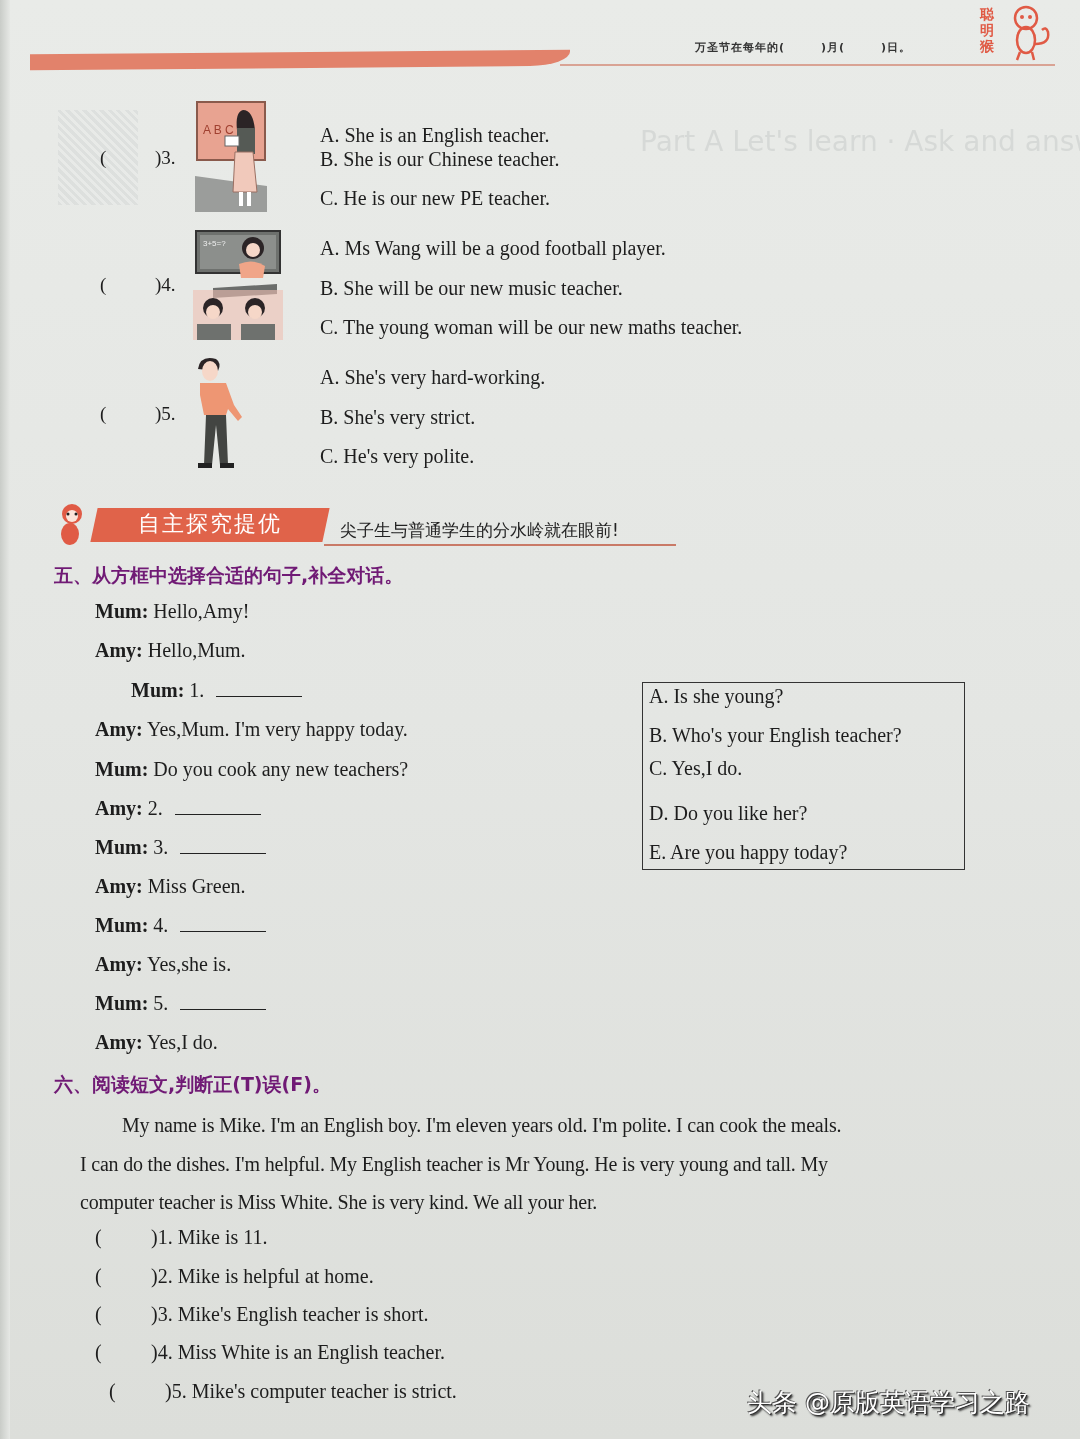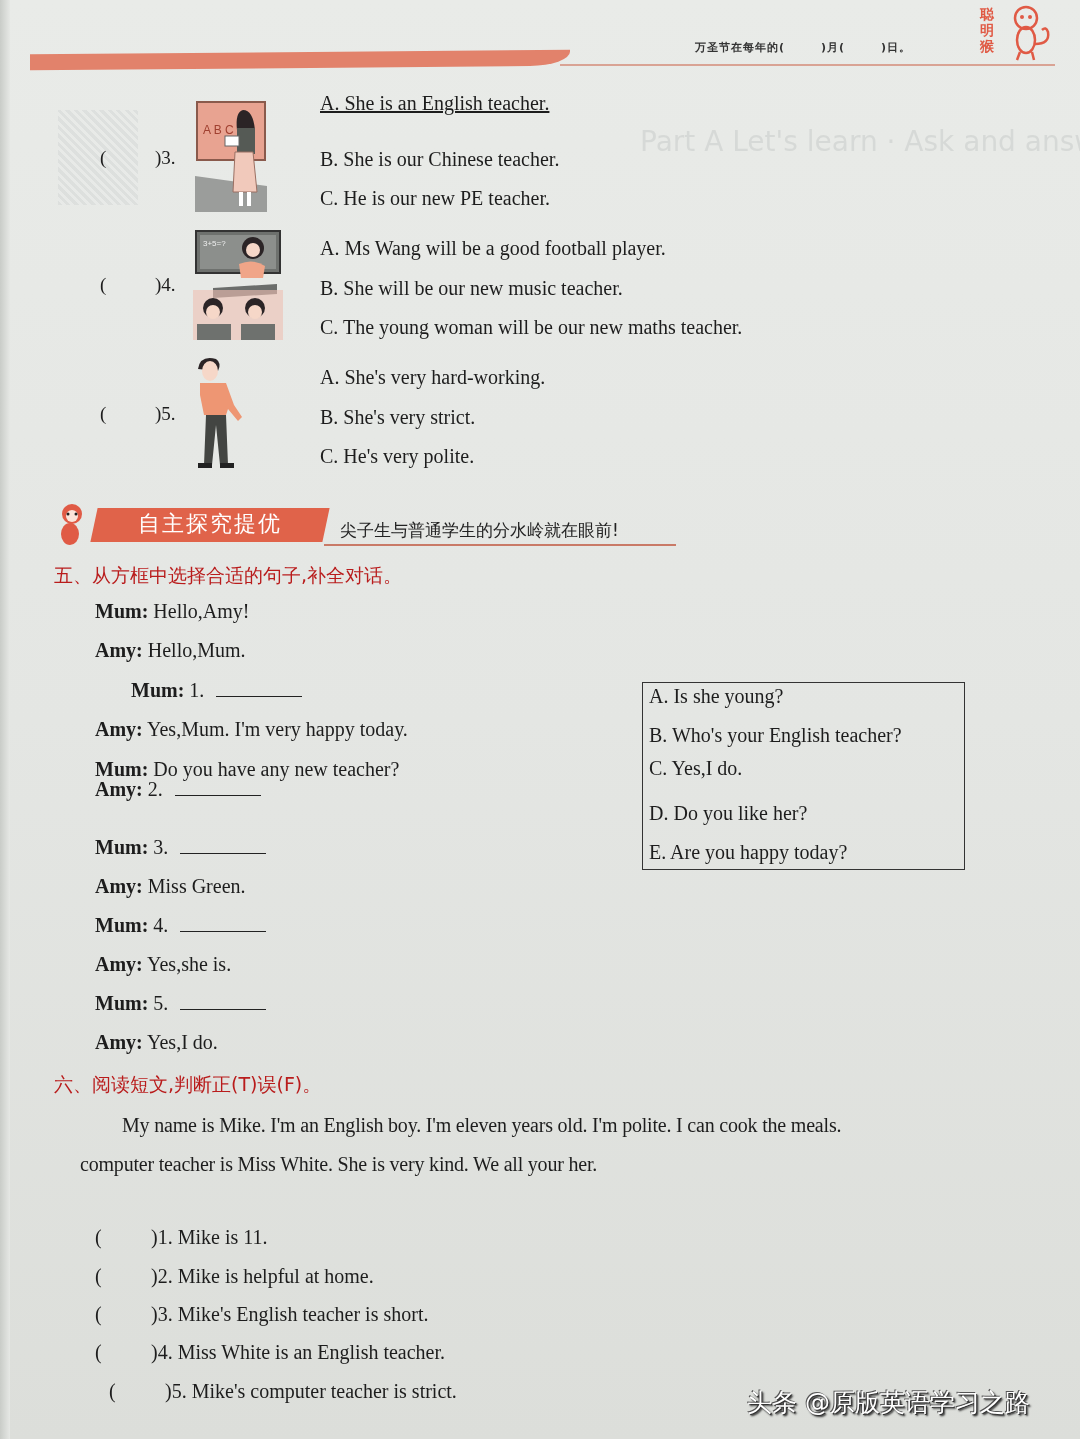--- a/index.html
+++ b/index.html
@@ -30,21 +30,21 @@
   .banner { left:54px; top:500px; }
   .banner-box {
     position:absolute; left:40px; top:8px; width:232px; height:34px;
     background:#e0634a; transform:skewX(-12deg);
   }
   .banner-title { position:absolute; left:45px; top:9px; width:222px; font-family:"DejaVu Sans",sans-serif; font-size:22px; color:#fff; letter-spacing:2px; text-align:center; }
   .banner-sub { position:absolute; left:286px; top:19px; font-family:"DejaVu Sans",sans-serif; font-size:17px; color:#222; white-space:nowrap; }
   .banner-line { position:absolute; left:270px; top:44px; width:352px; height:2px; background:#c97a67; }
   .mascot { position:absolute; left:0; top:0; width:40px; height:48px; }
 
-  .section-title { left:54px; font-family:"DejaVu Sans",sans-serif; font-weight:normal; font-size:19px; color:#b91c1c; }
+  .section-title { left:54px; font-family:"DejaVu Sans",sans-serif; font-weight:bold; font-size:19px; color:#701a75; }
 
   .dlg { left:95px; font-size:20px; white-space:nowrap; }
   .speaker { font-weight:bold; }
   .blank { display:inline-block; width:86px; border-bottom:1.5px solid #222; margin-left:12px; height:16px; vertical-align:baseline; }
 
   .choice-box { left:642px; top:682px; width:321px; height:186px; border:1.5px solid #333; }
   .choice { position:absolute; left:6px; font-size:20px; white-space:nowrap; }
 
   .passage { left:52px; width:968px; font-family:"Liberation Serif", serif; font-size:20px; line-height:38.5px; letter-spacing:-0.2px; }
   .passage .indent { display:inline-block; width:42px; }
@@ -88,21 +88,21 @@
   <rect x="2" y="2" width="68" height="58" fill="#e8a391" stroke="#8a5a4c" stroke-width="2"></rect>
   <text x="8" y="34" font-size="12" fill="#a04030" font-family="Liberation Sans, sans-serif">A B C</text>
   <polygon points="0,76 72,86 72,112 0,112" fill="#9b9d9b"></polygon>
   <path d="M48 10 Q40 12 42 30 L42 40 L52 38 L60 30 Q58 10 48 10Z" fill="#2b2426"></path>
   <rect x="42" y="28" width="18" height="26" fill="#555a55"></rect>
   <path d="M40 52 L38 92 L62 92 L58 52Z" fill="#f1c9bb" stroke="#9a6f62"></path>
   <rect x="30" y="36" width="14" height="10" fill="#fff" stroke="#666"></rect>
   <rect x="44" y="92" width="4" height="14" fill="#fff"></rect>
     <rect x="52" y="92" width="4" height="14" fill="#fff"></rect>
 </svg>
-<div class="abs opt" style="top:92px;text-decoration:underline;">A.  She is an English teacher.</div>
+<div class="abs opt" style="top:124px;">A.  She is an English teacher.</div>
 <div class="abs opt" style="top:148px;">B.  She is our Chinese teacher.</div>
 <div class="abs opt" style="top:187px;">C.  He is our new PE teacher.</div>
 
 <div class="abs paren" style="left:100px;top:274px;">(</div>
 <div class="abs paren" style="left:155px;top:274px;">)4.</div>
 <svg class="abs" style="left:193px;top:228px;" width="90" height="115" viewBox="0 0 90 115">
   <rect x="3" y="3" width="84" height="42" fill="#6e716e" stroke="#333" stroke-width="2"></rect>
   <rect x="7" y="7" width="76" height="34" fill="#8c8f8c"></rect>
   <text x="10" y="18" font-size="8" fill="#eee" font-family="Liberation Sans, sans-serif">3+5=?</text>
   <circle cx="60" cy="20" r="11" fill="#2b2426"></circle>
@@ -148,41 +148,42 @@
   <div class="banner-sub">尖子生与普通学生的分水岭就在眼前!</div>
   <div class="banner-line"></div>
 </div>
 
 <div class="abs section-title" style="top:563px;">五、从方框中选择合适的句子,补全对话。</div>
 
 <div class="abs dlg" style="top:600px;"><span class="speaker">Mum:</span> <span>Hello,Amy!</span></div>
 <div class="abs dlg" style="top:639px;"><span class="speaker">Amy:</span> <span>Hello,Mum.</span></div>
 <div class="abs dlg" style="top:679px;margin-left:36px;"><span class="speaker">Mum:</span> <span>1.</span><span class="blank"></span></div>
 <div class="abs dlg" style="top:718px;"><span class="speaker">Amy:</span> <span>Yes,Mum.  I'm very happy today.</span></div>
-<div class="abs dlg" style="top:758px;"><span class="speaker">Mum:</span> <span>Do you have any new teacher?</span></div>
-<div class="abs dlg" style="top:778px;"><span class="speaker">Amy:</span> <span>2.</span><span class="blank"></span></div>
+<div class="abs dlg" style="top:758px;"><span class="speaker">Mum:</span> <span>Do you cook any new teachers?</span></div>
+<div class="abs dlg" style="top:797px;"><span class="speaker">Amy:</span> <span>2.</span><span class="blank"></span></div>
 <div class="abs dlg" style="top:836px;"><span class="speaker">Mum:</span> <span>3.</span><span class="blank"></span></div>
 <div class="abs dlg" style="top:875px;"><span class="speaker">Amy:</span> <span>Miss Green.</span></div>
 <div class="abs dlg" style="top:914px;"><span class="speaker">Mum:</span> <span>4.</span><span class="blank"></span></div>
 <div class="abs dlg" style="top:953px;"><span class="speaker">Amy:</span> <span>Yes,she is.</span></div>
 <div class="abs dlg" style="top:992px;"><span class="speaker">Mum:</span> <span>5.</span><span class="blank"></span></div>
 <div class="abs dlg" style="top:1031px;"><span class="speaker">Amy:</span> <span>Yes,I do.</span></div>
 
 <div class="abs choice-box">
   <div class="choice" style="top:2px;">A.  Is she young?</div>
   <div class="choice" style="top:41px;">B.  Who's your English teacher?</div>
   <div class="choice" style="top:74px;">C.  Yes,I do.</div>
   <div class="choice" style="top:119px;">D.  Do you like her?</div>
   <div class="choice" style="top:158px;">E.  Are you happy today?</div>
 </div>
 
 <div class="abs section-title" style="top:1072px;">六、阅读短文,判断正(T)误(F)。</div>
 
 <div class="abs passage" style="top:1106px;margin-left:28px;">
   <div><span class="indent"></span><span>My name is Mike.  I'm an English boy.  I'm eleven years old.  I'm polite.  I can cook the meals.</span></div>
+  <div>I can do the dishes.  I'm helpful.  My English teacher is Mr Young.  He is very young and tall.  My</div>
   <div>computer teacher is Miss White.  She is very kind.  We all your her.</div>
 </div>
 
 <div class="abs tf" style="top:1226px;"><span class="p1">(</span><span>)1.</span> <span>Mike is 11.</span></div>
 <div class="abs tf" style="top:1265px;"><span class="p1">(</span><span>)2.</span> <span>Mike is helpful at home.</span></div>
 <div class="abs tf" style="top:1303px;"><span class="p1">(</span><span>)3.</span> <span>Mike's English teacher is short.</span></div>
 <div class="abs tf" style="top:1341px;"><span class="p1">(</span><span>)4.</span> <span>Miss White is an English teacher.</span></div>
 <div class="abs tf" style="top:1380px;margin-left:14px;"><span class="p1">(</span><span>)5.</span> <span>Mike's computer teacher is strict.</span></div>
 
 <div class="abs watermark">头条 @原版英语学习之路</div>

